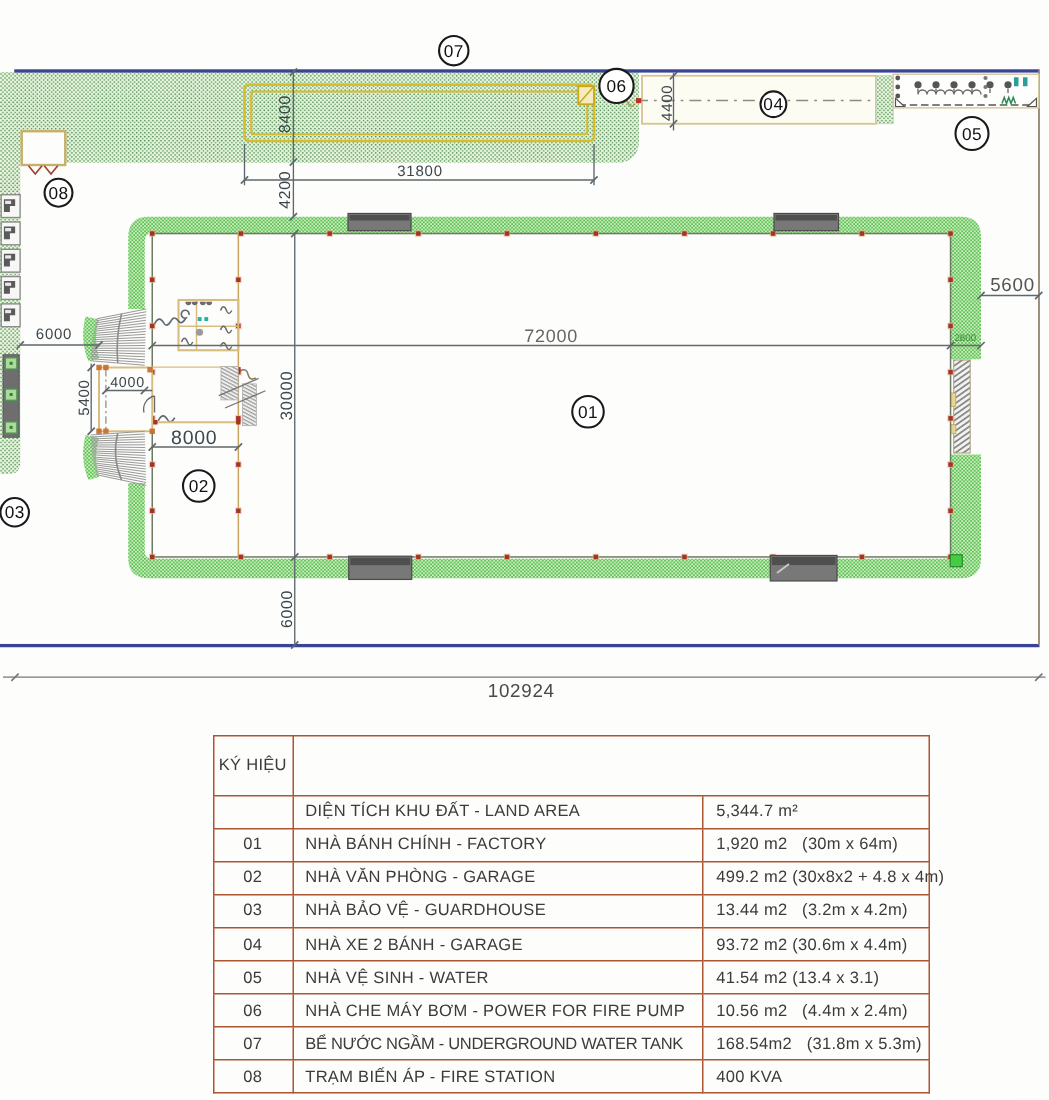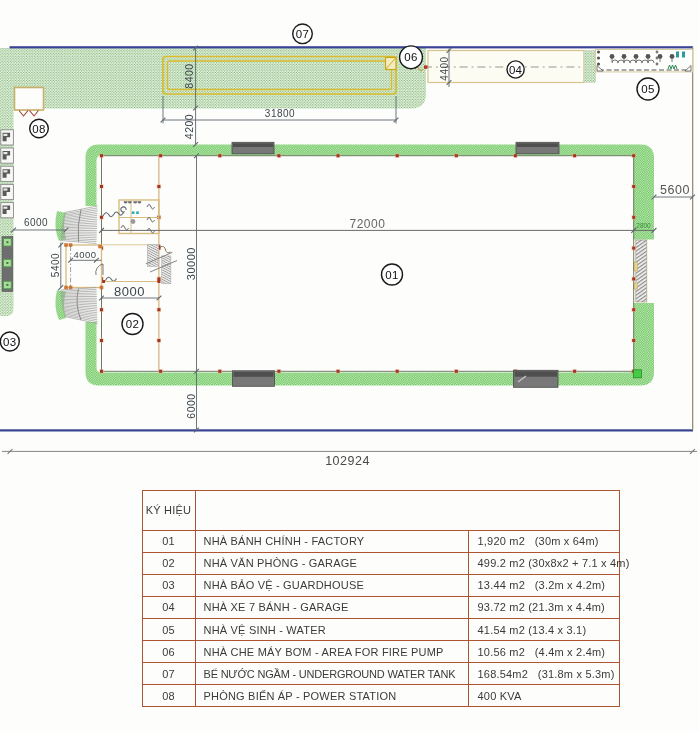--- a/index.html
+++ b/index.html
@@ -354,53 +354,58 @@
         <col style="width:53px">
         <col style="width:273px">
         <col style="width:151px">
       </colgroup>
       <tbody>
         <tr class="hd">
           <td class="c1">KÝ HIỆU</td>
           <td colspan="2"></td>
         </tr>
         <tr>
+          <td class="c1"></td>
+          <td class="c2">DIỆN TÍCH KHU ĐẤT - LAND AREA</td>
+          <td class="c3">5,344.7 m²</td>
+        </tr>
+        <tr>
           <td class="c1">01</td>
           <td class="c2">NHÀ BÁNH CHÍNH - FACTORY</td>
           <td class="c3">1,920 m2&nbsp;&nbsp; (30m x 64m)</td>
         </tr>
         <tr>
           <td class="c1">02</td>
           <td class="c2">NHÀ VĂN PHÒNG - GARAGE</td>
-          <td class="c3">499.2 m2 (30x8x2 + 7.1 x 4m)</td>
+          <td class="c3">499.2 m2 (30x8x2 + 4.8 x 4m)</td>
         </tr>
         <tr>
           <td class="c1">03</td>
           <td class="c2">NHÀ BẢO VỆ - GUARDHOUSE</td>
           <td class="c3">13.44 m2&nbsp;&nbsp; (3.2m x 4.2m)</td>
         </tr>
         <tr>
           <td class="c1">04</td>
-          <td class="c2">NHÀ XE 7 BÁNH - GARAGE</td>
-          <td class="c3">93.72 m2 (21.3m x 4.4m)</td>
+          <td class="c2">NHÀ XE 2 BÁNH - GARAGE</td>
+          <td class="c3">93.72 m2 (30.6m x 4.4m)</td>
         </tr>
         <tr>
           <td class="c1">05</td>
           <td class="c2">NHÀ VỆ SINH - WATER</td>
           <td class="c3">41.54 m2 (13.4 x 3.1)</td>
         </tr>
         <tr>
           <td class="c1">06</td>
-          <td class="c2">NHÀ CHE MÁY BƠM - AREA FOR FIRE PUMP</td>
+          <td class="c2">NHÀ CHE MÁY BƠM - POWER FOR FIRE PUMP</td>
           <td class="c3">10.56 m2&nbsp;&nbsp; (4.4m x 2.4m)</td>
         </tr>
         <tr>
           <td class="c1">07</td>
           <td class="c2"><span style="letter-spacing:-0.2px">BỂ NƯỚC NGẦM - UNDERGROUND WATER TANK</span></td>
           <td class="c3">168.54m2&nbsp;&nbsp; (31.8m x 5.3m)</td>
         </tr>
         <tr>
           <td class="c1">08</td>
-          <td class="c2">PHÒNG BIẾN ÁP - POWER STATION</td>
+          <td class="c2">TRẠM BIẾN ÁP - FIRE STATION</td>
           <td class="c3">400 KVA</td>
         </tr>
       </tbody>
     </table>
 </div>
 </body></html>

